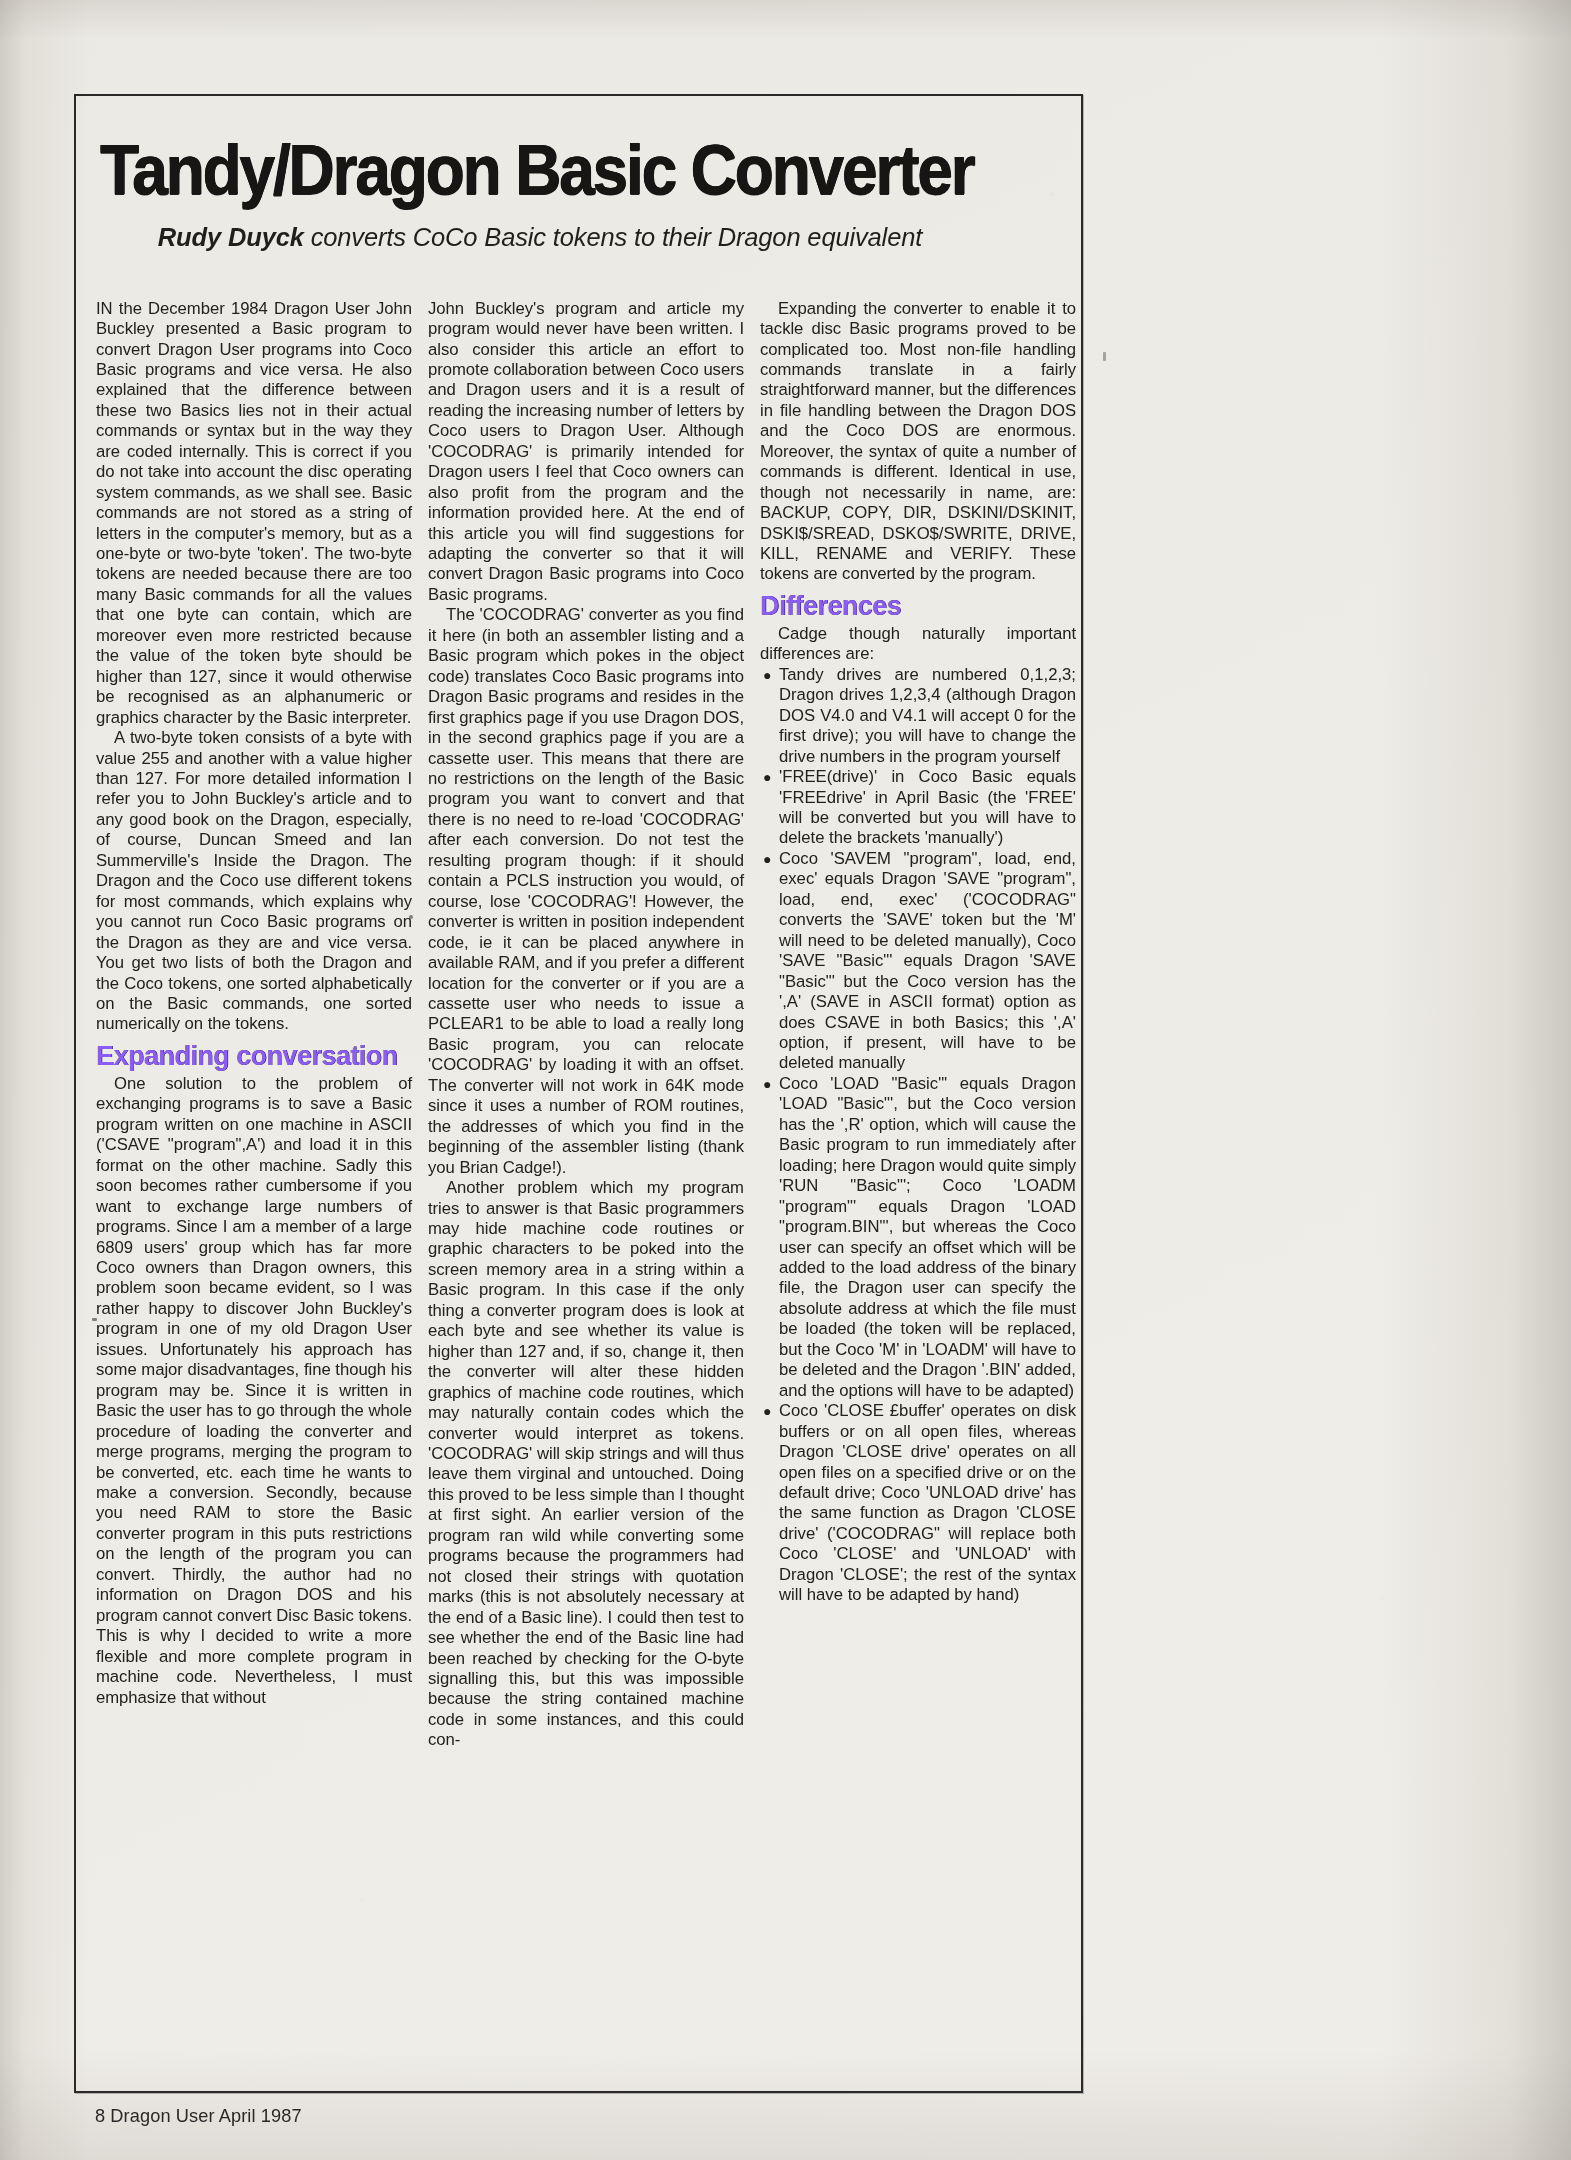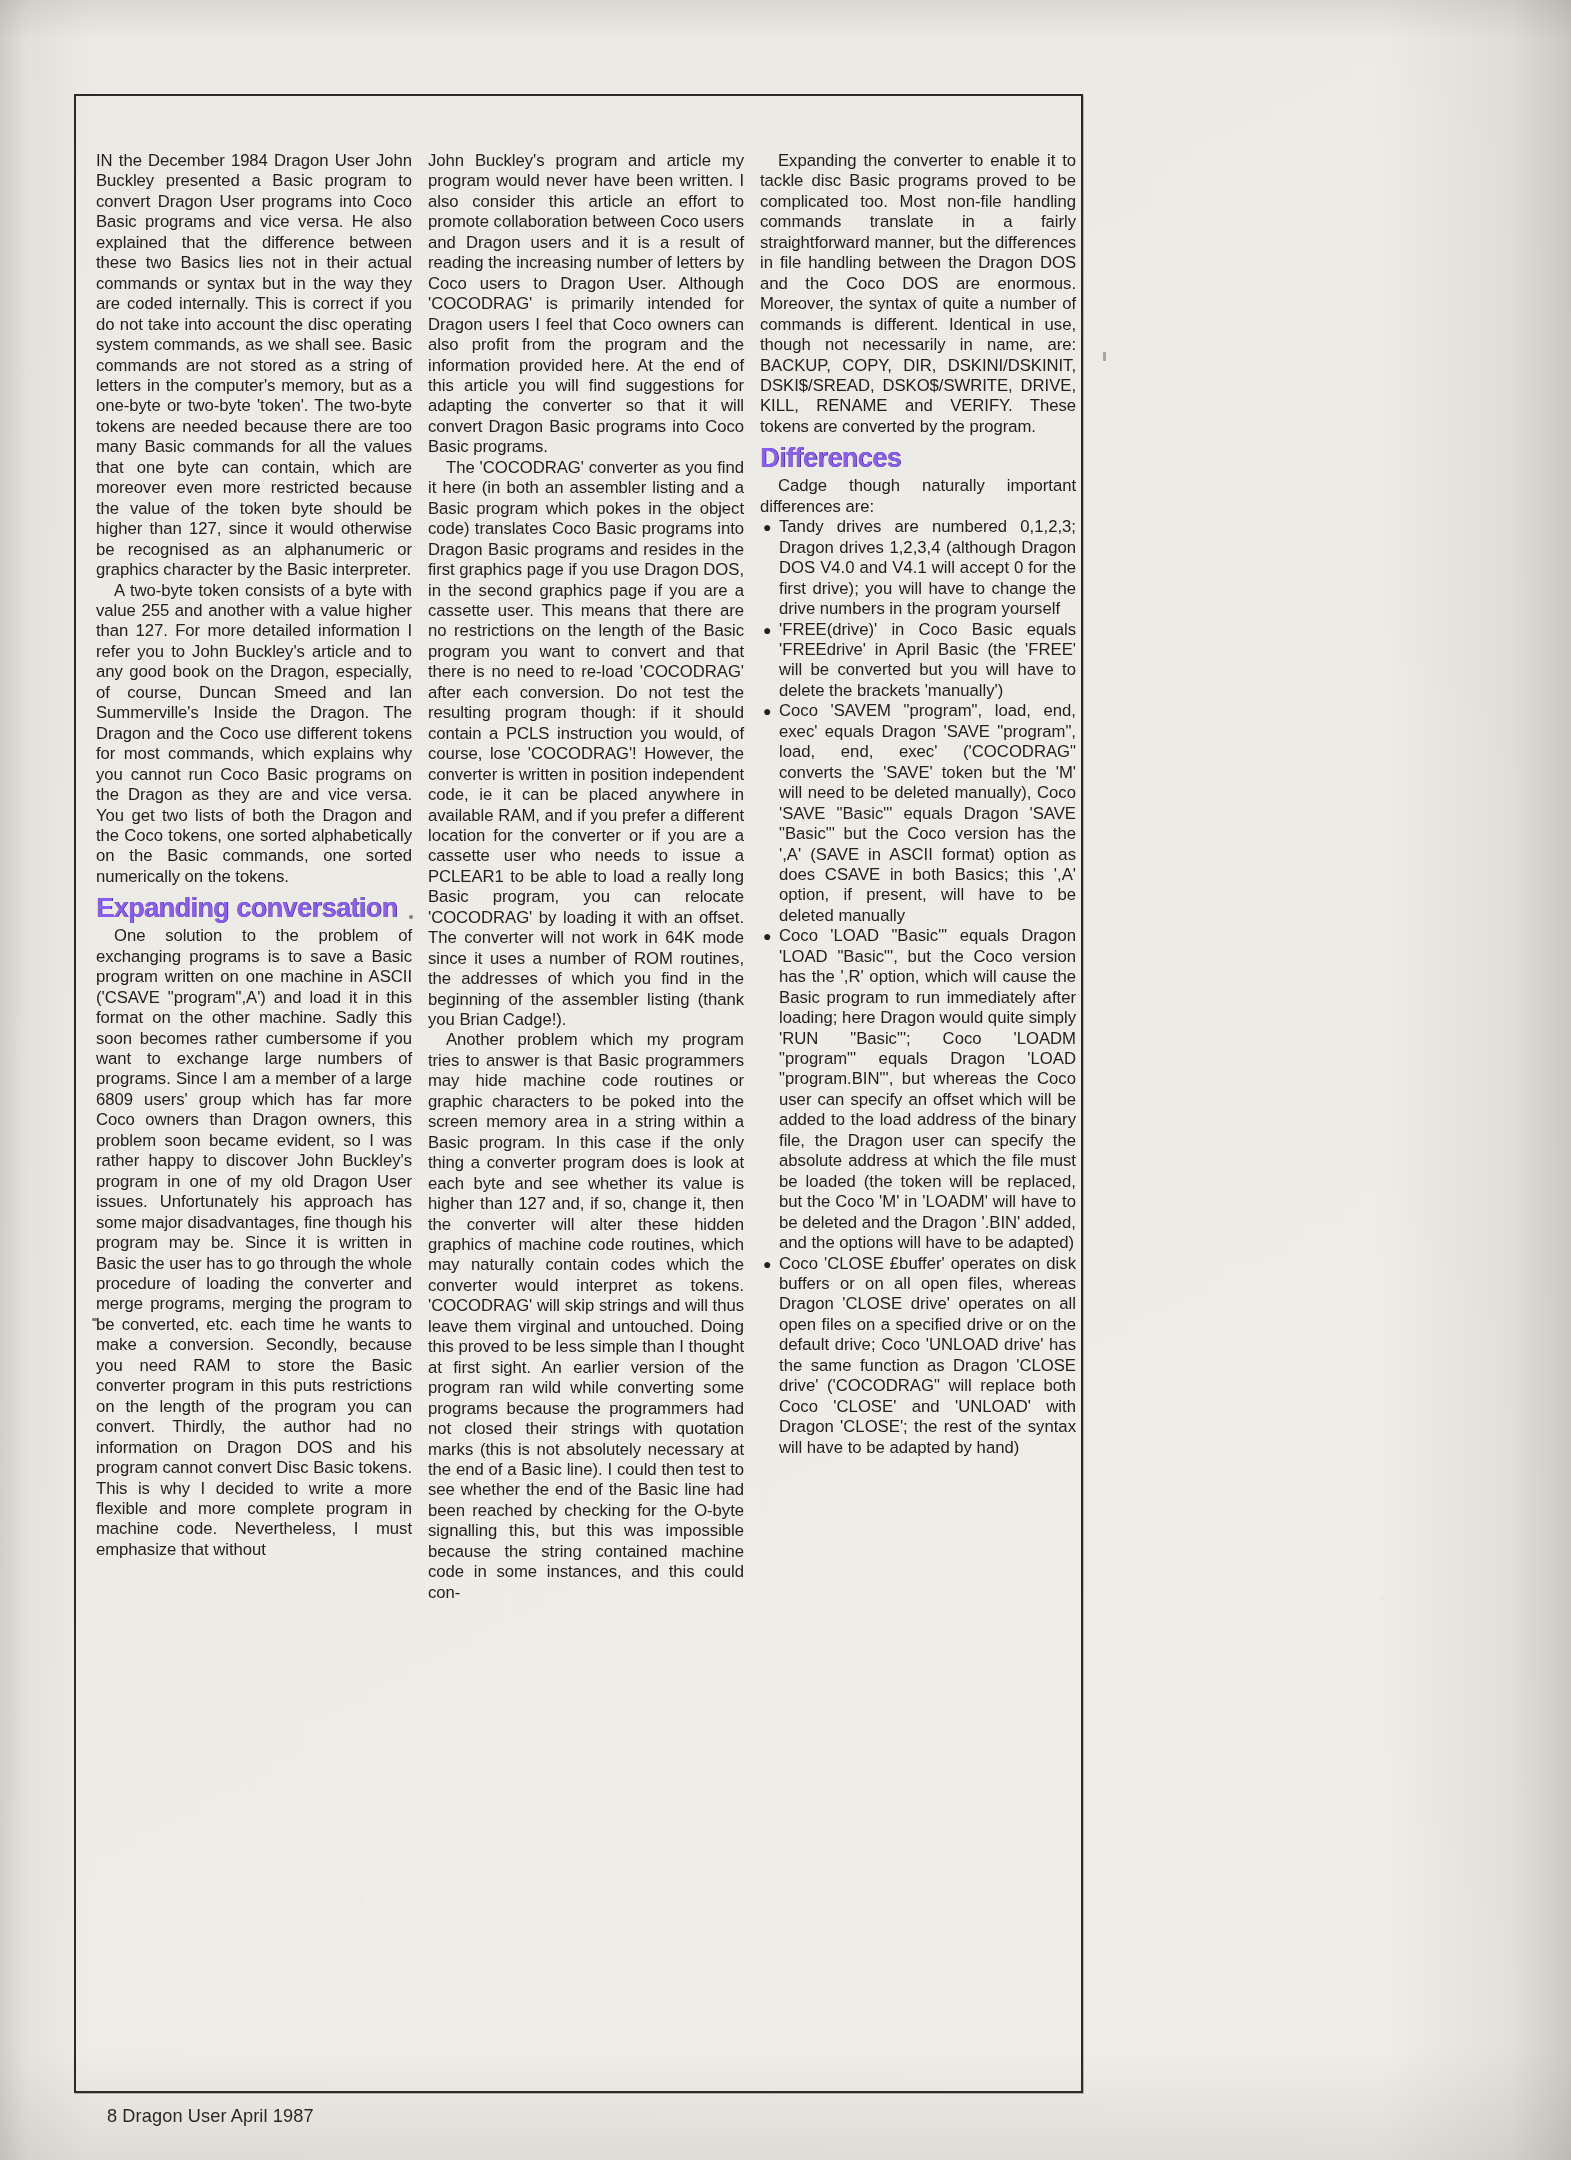--- a/index.html
+++ b/index.html
@@ -134,21 +134,21 @@
   ul.bullets li .dot {
     position: absolute;
     left: 3px;
     top: 0;
     font-size: 14px;
     line-height: 20.45px;
     color: #23211f;
   }
   .footer {
     position: absolute;
-    left: 107px;
+    left: 95px;
     top: 2106px;
     font-size: 18.2px;
     color: #2a2826;
     letter-spacing: .1px;
   }
   .stray-mark {
     position: absolute;
     width: 4px;
     height: 4px;
     background: #5d5b57;
@@ -164,20 +164,24 @@
   <div class="scan-noise"></div>
 
   <div class="stray-mark" style="left:409px; top:915px;"></div>
   <div class="stray-mark" style="left:92px; top:1318px; width:5px; height:3px; border-radius:1px;"></div>
   <div class="stray-mark" style="left:1103px; top:352px; width:3px; height:9px; border-radius:1px; opacity:.5;"></div>
 
   <div class="frame"></div>
 
   <div class="frame-inner">
 
+    <div class="masthead">
+      <h1 class="masthead-title">Tandy/Dragon Basic Converter</h1>
+      <p class="masthead-sub"><b>Rudy Duyck</b><span> converts CoCo Basic tokens to their Dragon equivalent</span></p>
+    </div>
 
     <div class="columns">
 
       <div class="col">
         <p>IN the December 1984 Dragon User John Buckley presented a Basic program to convert Dragon User programs into Coco Basic programs and vice versa. He also explained that the difference between these two Basics lies not in their actual commands or syntax but in the way they are coded internally. This is correct if you do not take into account the disc operating system commands, as we shall see. Basic commands are not stored as a string of letters in the computer's memory, but as a one-byte or two-byte 'token'. The two-byte tokens are needed because there are too many Basic commands for all the values that one byte can contain, which are moreover even more restricted because the value of the token byte should be higher than 127, since it would otherwise be recognised as an alphanumeric or graphics character by the Basic interpreter.</p>
         <p class="indent">A two-byte token consists of a byte with value 255 and another with a value higher than 127. For more detailed information I refer you to John Buckley's article and to any good book on the Dragon, especially, of course, Duncan Smeed and Ian Summerville's Inside the Dragon. The Dragon and the Coco use different tokens for most commands, which explains why you cannot run Coco Basic programs on the Dragon as they are and vice versa. You get two lists of both the Dragon and the Coco tokens, one sorted alphabetically on the Basic commands, one sorted numerically on the tokens.</p>
         <h2 class="section">Expanding conversation</h2>
         <p class="indent">One solution to the problem of exchanging programs is to save a Basic program written on one machine in ASCII ('CSAVE "program",A') and load it in this format on the other machine. Sadly this soon becomes rather cumbersome if you want to exchange large numbers of programs. Since I am a member of a large 6809 users' group which has far more Coco owners than Dragon owners, this problem soon became evident, so I was rather happy to discover John Buckley's program in one of my old Dragon User issues. Unfortunately his approach has some major disadvantages, fine though his program may be. Since it is written in Basic the user has to go through the whole procedure of loading the converter and merge programs, merging the program to be converted, etc. each time he wants to make a conversion. Secondly, because you need RAM to store the Basic converter program in this puts restrictions on the length of the program you can convert. Thirdly, the author had no information on Dragon DOS and his program cannot convert Disc Basic tokens. This is why I decided to write a more flexible and more complete program in machine code. Nevertheless, I must emphasize that without</p>
       </div>
 

